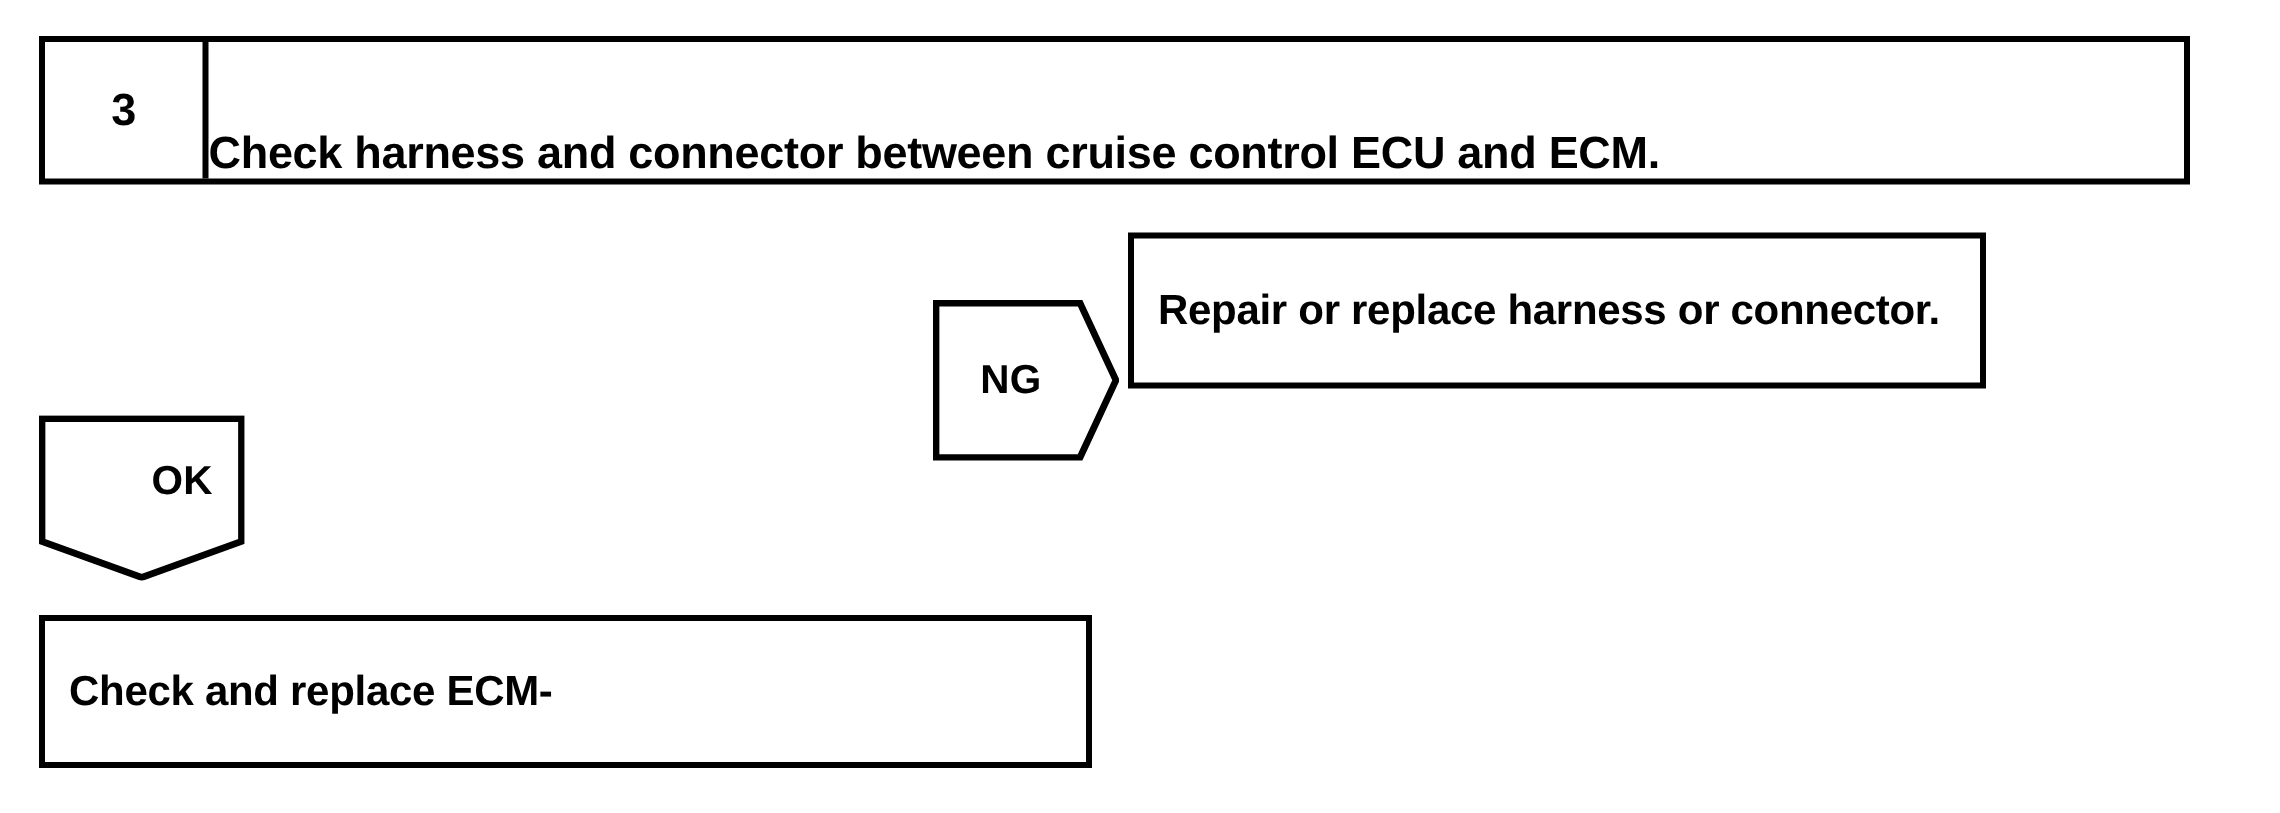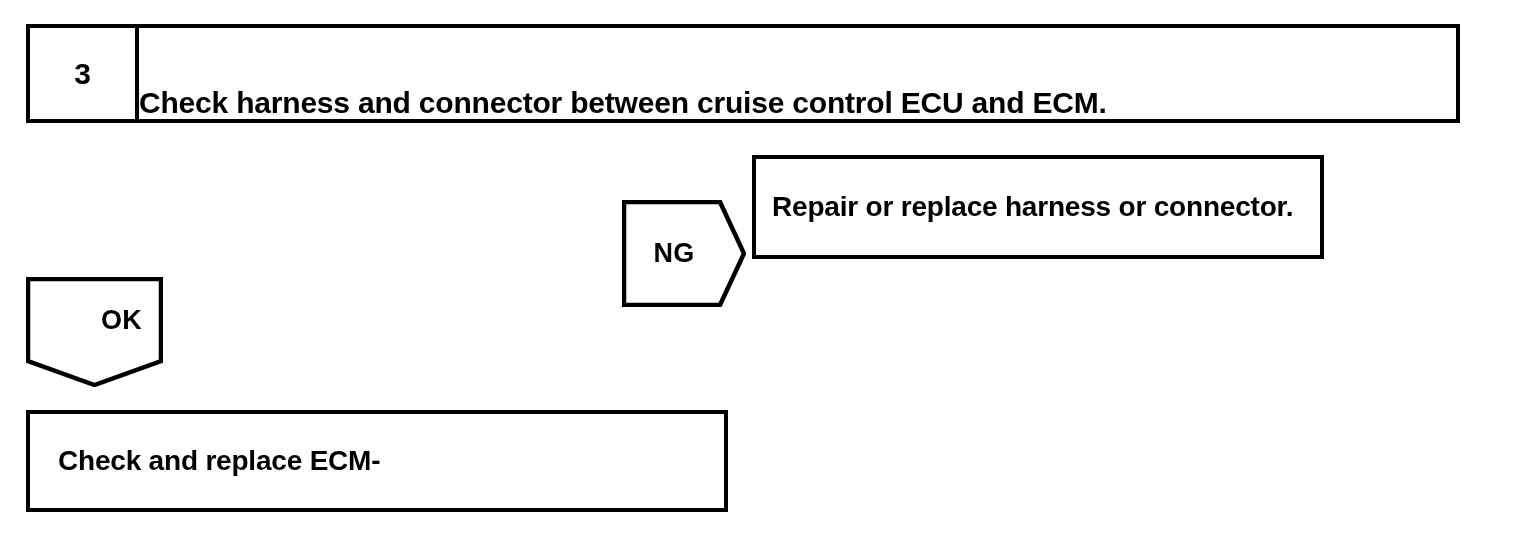--- a/index.html
+++ b/index.html
@@ -145,21 +145,21 @@
     position: absolute;
     left: 26px;
     top: 410px;
     width: 702px;
     height: 102px;
     box-sizing: border-box;
     border: 4px solid #000000;
     background: #ffffff;
     display: flex;
     align-items: center;
-    padding-left: 28px;
+    padding-left: 16px;
   }
 </style>
 </head>
 <body>
 
 <div id="canvas">
 
   <div class="step-row">
     <div class="step-num-cell">
       <span class="step-num">3</span>

